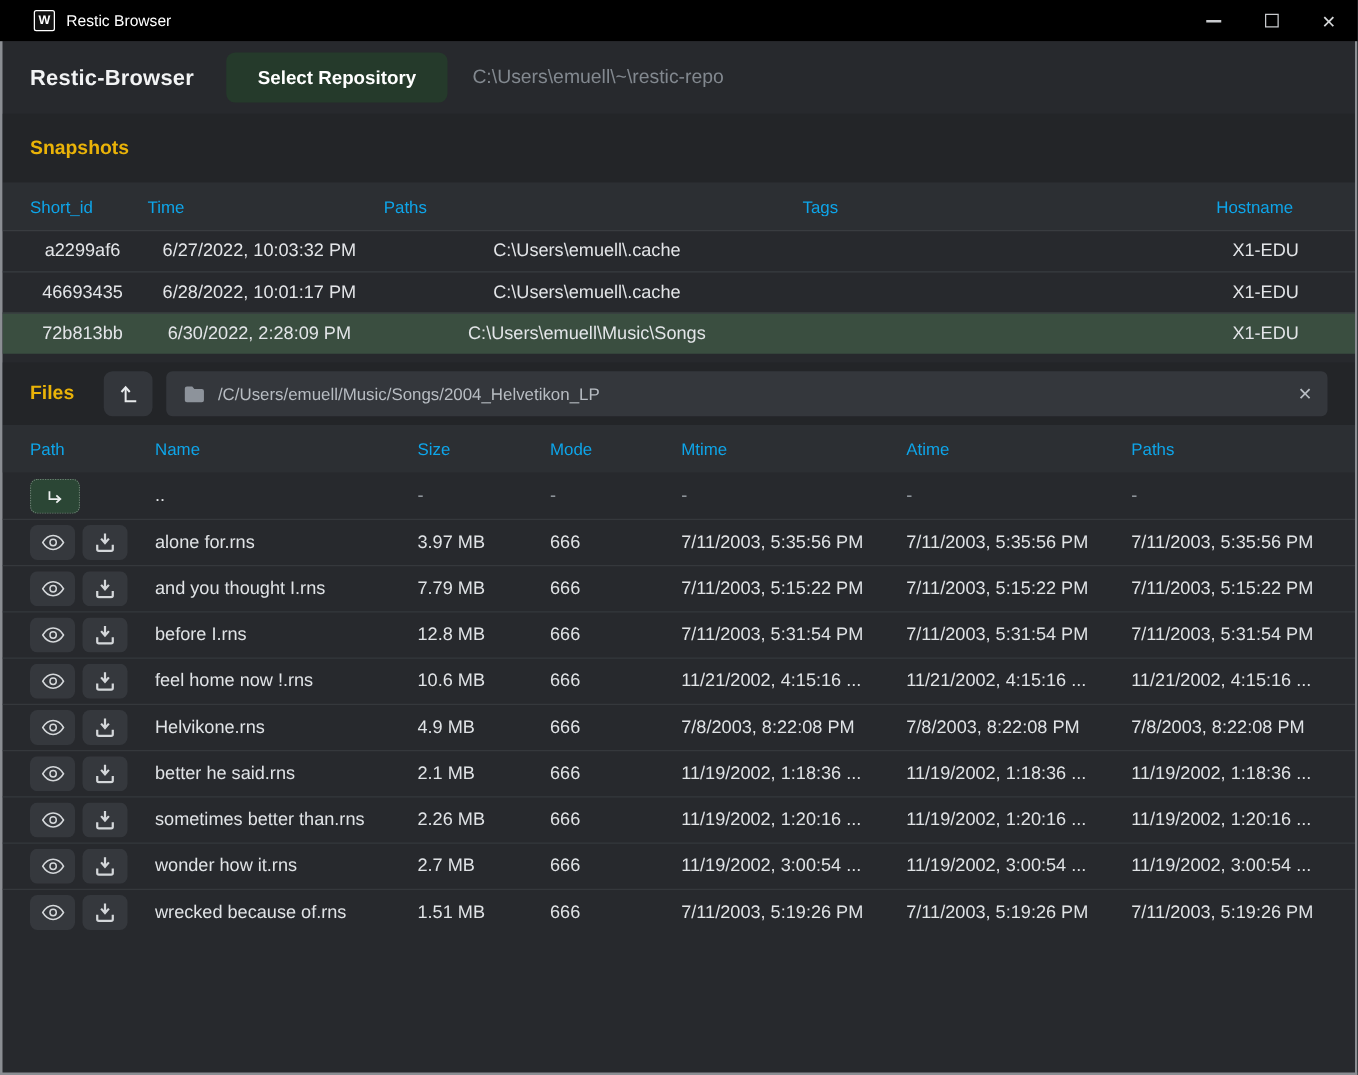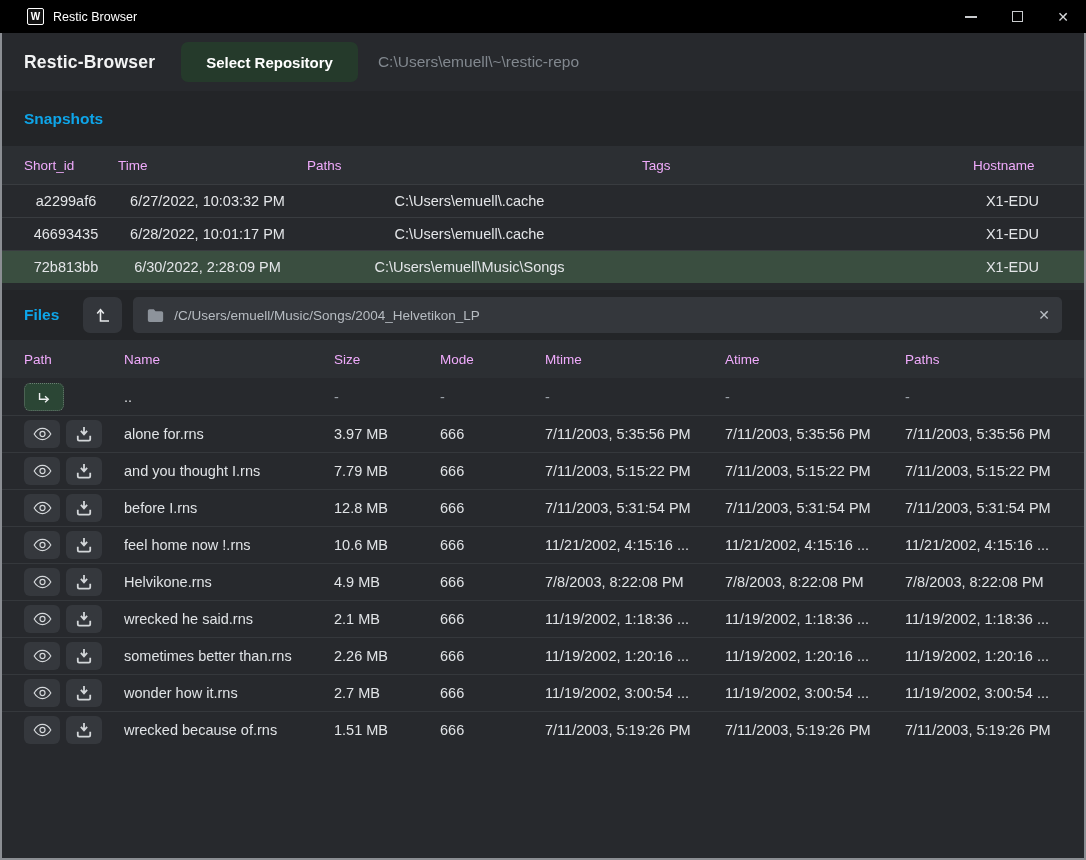--- a/index.html
+++ b/index.html
@@ -24,24 +24,24 @@
   
   .header { height:58px; display:flex; align-items:center; padding:0 22px; flex:0 0 auto; }
   .app-title { color:#f2f3f4; font-size:17.5px; font-weight:bold; letter-spacing:.2px; }
   .select-repo { margin-left:26px; height:40px; padding:0 25px; background:#253a2b; border:none; border-radius:7px;
                  color:#fff; font-weight:bold; font-size:15px; font-family:inherit; cursor:pointer; }
   .repo-path { margin-left:20px; color:#82888f; font-size:15.5px; flex:1; }
 
   
   .band { background:#232528; display:flex; align-items:center; padding:0 22px; flex:0 0 auto; }
   .band.snap { height:55px; }
-  .section-heading { color:#0ea5e9; font-size:15.5px; font-weight:bold; }
-
-  
-  .thead { background:#2c2f33; display:flex; align-items:center; height:38px; color:#f0abfc; font-size:13.5px; flex:0 0 auto; }
+  .section-heading { color:#eab308; font-size:15.5px; font-weight:bold; }
+
+  
+  .thead { background:#2c2f33; display:flex; align-items:center; height:38px; color:#0ea5e9; font-size:13.5px; flex:0 0 auto; }
   .grid-snap { display:grid; grid-template-columns:94px 189px 335px 331px 1fr; width:100%; padding:0 22px; align-items:center; }
   .grid-files { display:grid; grid-template-columns:100px 210px 106px 105px 180px 180px 1fr; width:100%; padding:0 22px; align-items:center; }
   .srow { height:33px; display:flex; align-items:center; border-top:1px solid #393c40; color:#e3e5e8; font-size:14.5px; cursor:default; flex:0 0 auto;text-align:center; }
   .srow:first-of-type { border-top:none; }
   .srow.selected { background:#3a4e40; }
   .cell { overflow:hidden; white-space:nowrap; text-overflow:ellipsis; padding-right:10px; }
 
   .frow { height:37px; display:flex; align-items:center; border-top:1px solid #35383c; color:#e0e3e6; font-size:14.5px; flex:0 0 auto; }
   .frow.first { border-top:none; }
   .dash { color:#9aa0a7; }
@@ -316,21 +316,21 @@
                 <circle cx="12" cy="8" r="3.2" fill="none" stroke="#d4d7da" stroke-width="1.5"></circle>
               </svg>
           </button>
           <button class="iconbtn">
             <svg width="16" height="16" viewBox="0 0 18 18">
                 <path d="M9 1 v7 M5.5 5.5 L9 9.5 L12.5 5.5" fill="none" stroke="#d4d7da" stroke-width="2"></path>
                 <path d="M2 11 v4 a1.5 1.5 0 0 0 1.5 1.5 h11 a1.5 1.5 0 0 0 1.5-1.5 v-4" fill="none" stroke="#d4d7da" stroke-width="2"></path>
               </svg>
           </button>
         </div>
-        <div class="cell">wrecked he said.rns</div>
+        <div class="cell">better he said.rns</div>
         <div class="cell">2.1 MB</div>
         <div class="cell">666</div>
         <div class="cell">11/19/2002, 1:18:36 ...</div>
         <div class="cell">11/19/2002, 1:18:36 ...</div>
         <div class="cell">11/19/2002, 1:18:36 ...</div>
       </div>
     </div>
 
     <div class="frow">
       <div class="grid-files">

